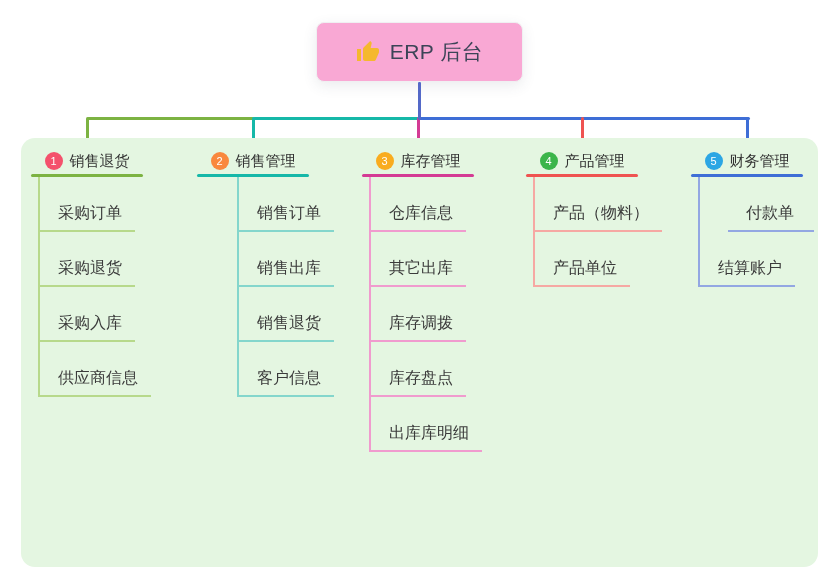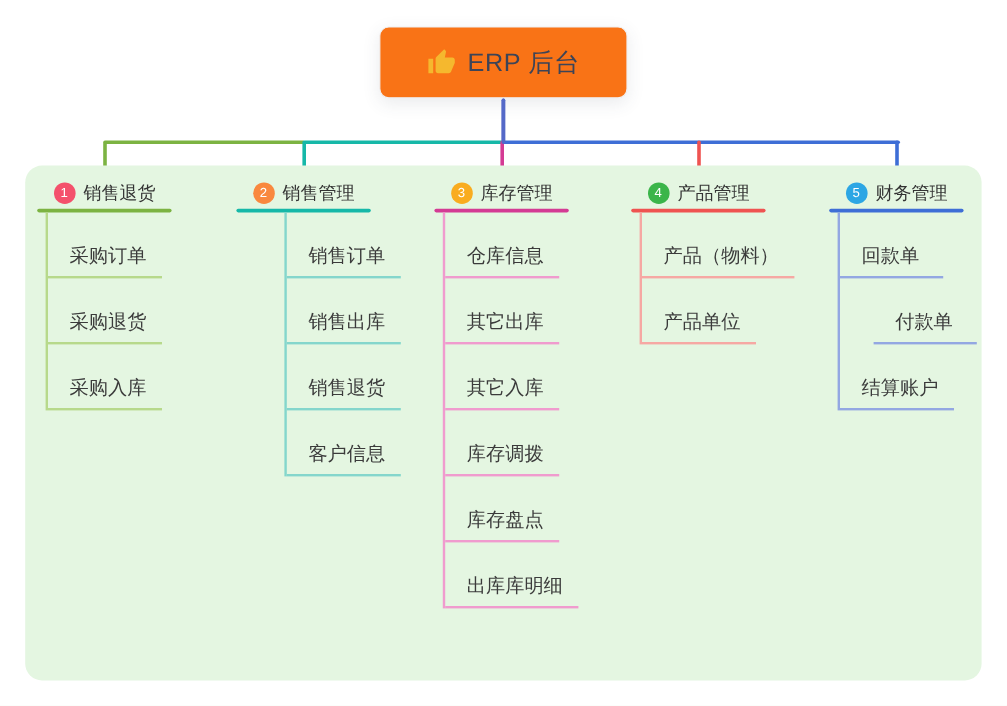--- a/index.html
+++ b/index.html
@@ -5,21 +5,21 @@
   * { margin:0; padding:0; box-sizing:border-box; }
   html,body { background:#ffffff; }
   body { font-family:"Liberation Sans","DejaVu Sans",sans-serif; }
   #stage {
     position:relative; width:839px; height:588px; background:#ffffff; overflow:hidden;
   }
 
   
   .root-card {
     position:absolute; left:316px; top:22px; width:207px; height:60px;
-    background:#f97316; border:1px solid #f0f0f2; border-radius:8px;
+    background:#f9a8d4; border:1px solid #f0f0f2; border-radius:8px;
     box-shadow:0 4px 14px rgba(60,70,90,.10);
     display:flex; align-items:center; justify-content:center; gap:10px;
     cursor:pointer;
   }
   .root-card .root-label { font-size:21px; color:#3c4457; letter-spacing:.5px; }
   .thumb-icon { width:24px; height:24px; display:block; }
 
   
   .hline { position:absolute; height:3px; border-radius:2px; }
   .vline { position:absolute; width:3px; border-radius:2px; }
@@ -102,20 +102,23 @@
     <div class="children" style="border-color: rgb(183, 217, 139);">
       <div class="child" style="border-color: rgb(183, 217, 139);">
           <span>采购订单</span>
         </div>
       <div class="child" style="border-color: rgb(183, 217, 139);">
           <span>采购退货</span>
         </div>
       <div class="child" style="border-color: rgb(183, 217, 139);">
           <span>采购入库</span>
         </div>
+      <div class="child" style="border-color: rgb(183, 217, 139);">
+          <span>供应商信息</span>
+        </div>
     </div>
   </div>
 
   <div class="branch b2">
     <div class="branch-head">
       <span class="badge" style="background: rgb(249, 136, 62);">2</span>
       <span class="branch-label">销售管理</span>
     </div>
     <div class="branch-underline" style="background: rgb(22, 184, 168);"></div>
     <div class="children" style="border-color: rgb(132, 214, 204); margin-left: 40px;">
@@ -141,23 +144,20 @@
     </div>
     <div class="branch-underline" style="background: rgb(212, 59, 148);"></div>
     <div class="children" style="border-color: rgb(240, 155, 206);">
       <div class="child" style="border-color: rgb(240, 155, 206);">
           <span>仓库信息</span>
         </div>
       <div class="child" style="border-color: rgb(240, 155, 206);">
           <span>其它出库</span>
         </div>
       <div class="child" style="border-color: rgb(240, 155, 206);">
-          <span>其它入库</span>
-        </div>
-      <div class="child" style="border-color: rgb(240, 155, 206);">
           <span>库存调拨</span>
         </div>
       <div class="child" style="border-color: rgb(240, 155, 206);">
           <span>库存盘点</span>
         </div>
       <div class="child" style="border-color: rgb(240, 155, 206);">
           <span>出库库明细</span>
         </div>
     </div>
   </div>
@@ -178,23 +178,20 @@
     </div>
   </div>
 
   <div class="branch b5">
     <div class="branch-head">
       <span class="badge" style="background: rgb(44, 166, 228);">5</span>
       <span class="branch-label">财务管理</span>
     </div>
     <div class="branch-underline" style="background: rgb(62, 110, 214);"></div>
     <div class="children" style="border-color: rgb(147, 167, 226);">
-      <div class="child" style="border-color: rgb(147, 167, 226);">
-          <span>回款单</span>
-        </div>
       <div class="child" style="border-color: rgb(147, 167, 226); margin-left: 28px;">
           <span>付款单</span>
         </div>
       <div class="child" style="border-color: rgb(147, 167, 226);">
           <span>结算账户</span>
         </div>
     </div>
   </div>
 
 </div>

